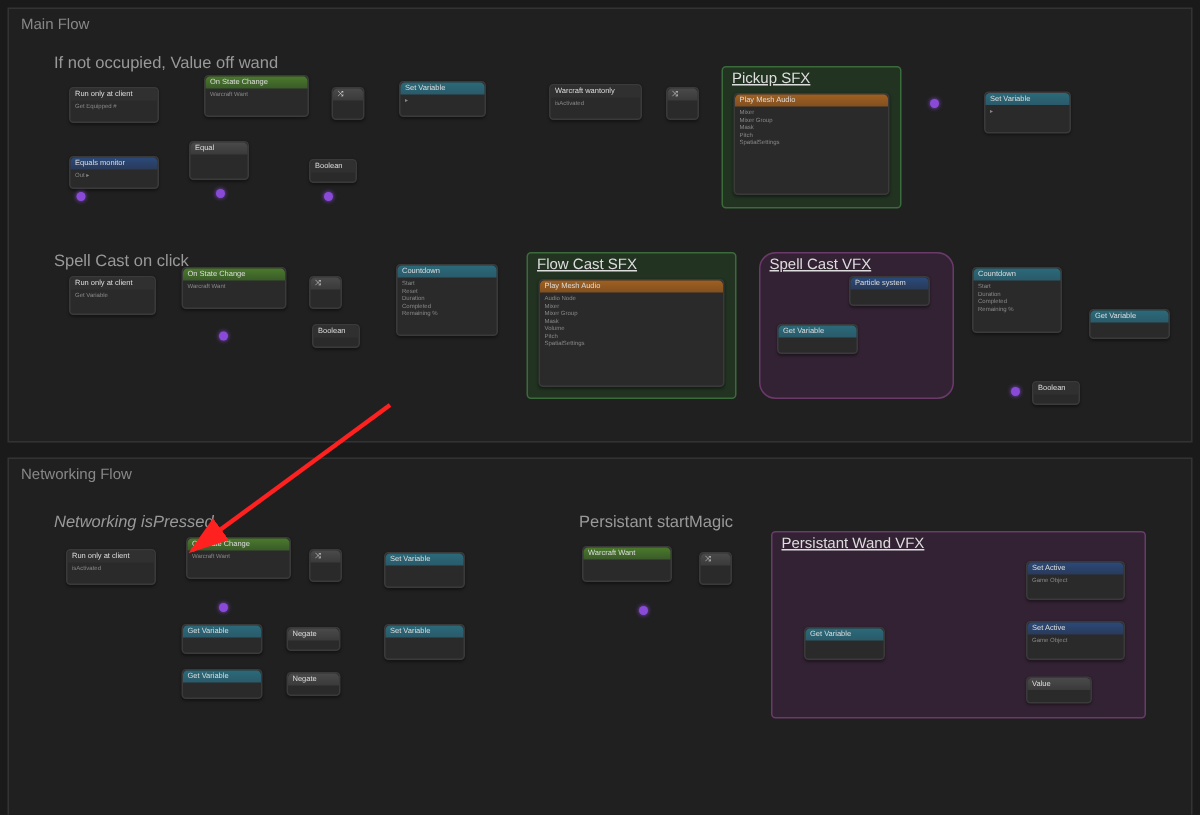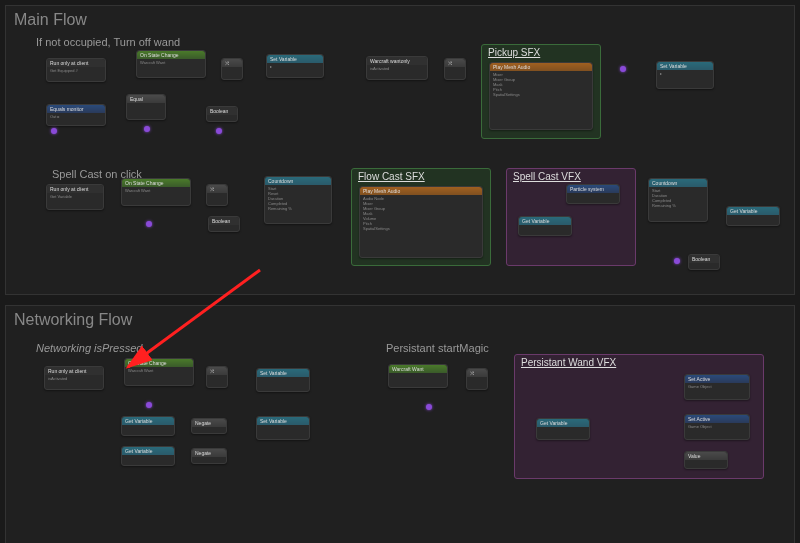--- a/index.html
+++ b/index.html
@@ -12,21 +12,21 @@
     overflow: hidden;
     font-size: 8px;
   }
   .panel {
     position: absolute;
     border: 1px solid #333;
     background: #202020;
   }
   .panel-title {
     position: absolute;
-    font-size: 16px;
+    font-size: 10px;
     color: #888;
   }
   .section-label {
     position: absolute;
     font-size: 11px;
     color: #999;
   }
   .group-box {
     position: absolute;
     border: 1px solid;
@@ -72,22 +72,22 @@
     background:#8a4ad8; box-shadow: 0 0 3px #8a4ad8;
   }
   svg.arrow { position:absolute; pointer-events:none; }
 </style>
 </head>
 <body>
 
 <div class="panel" style="left:5px; top:5px; width:790px; height:290px;">
   <div class="panel-title" style="left:8px; top:5px;">Main Flow</div>
 
-  <div class="section-label" style="left:30px; top:30px;">If not occupied, Turn off wand</div>
-  <div class="section-label" style="left:46px; top:162px;">Spell Cast on click</div>
+  <div class="section-label" style="left:30px; top:30px;">If not occupied, Value off wand</div>
+  <div class="section-label" style="left:30px; top:162px;">Spell Cast on click</div>
 
   <div class="node" style="left:40px; top:52px; width:60px; height:24px;">
     <div class="hdr dark" style="font-size:5px;">Run only at client</div>
     <div class="body">Get Equipped #</div>
   </div>
   <div class="node" style="left:40px; top:98px; width:60px; height:22px;">
     <div class="hdr blue">Equals monitor</div>
     <div class="body">Out ▸</div>
   </div>
   <div class="dot" style="left:45px; top:122px;"></div>
@@ -178,21 +178,21 @@
       <div>Audio Node</div>
       <div>Mixer</div>
       <div>Mixer Group</div>
       <div>Mask</div>
       <div>Volume</div>
       <div>Pitch</div>
       <div>SpatialSettings</div>
     </div>
   </div>
 
-  <div class="group-box purple" style="left:500px; top:162px; width:130px; height:98px;">
+  <div class="group-box purple" style="left:500px; top:162px; width:130px; height:98px;border-radius:11px;">
     <div class="gtitle">Spell Cast VFX</div>
   </div>
   <div class="node" style="left:560px; top:178px; width:54px; height:20px;">
     <div class="hdr blue">Particle system</div>
   </div>
   <div class="node" style="left:512px; top:210px; width:54px; height:20px;">
     <div class="hdr teal">Get Variable</div>
   </div>
 
   <div class="node" style="left:642px; top:172px; width:60px; height:44px;">

